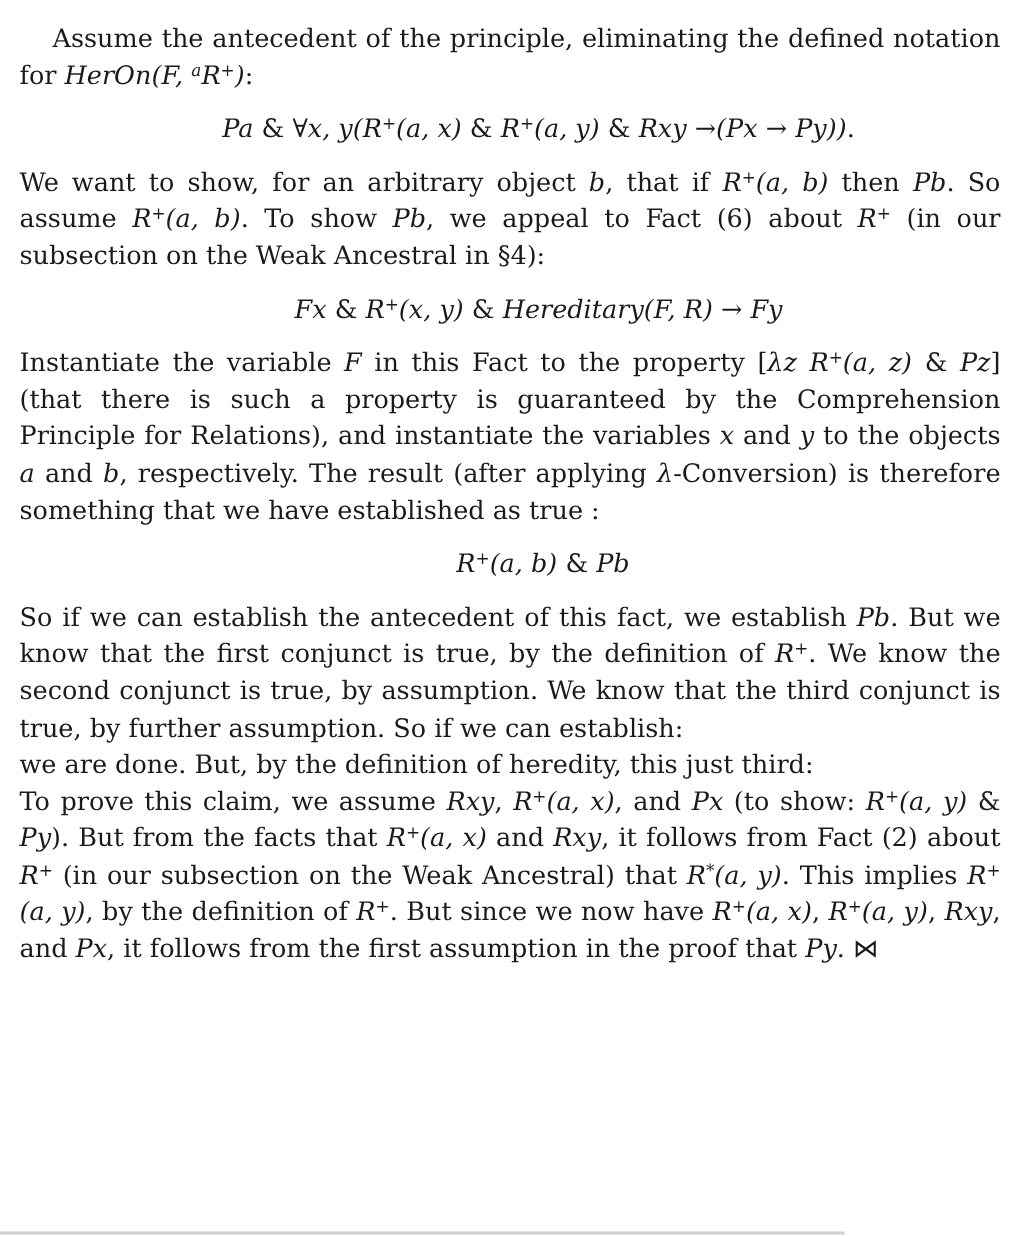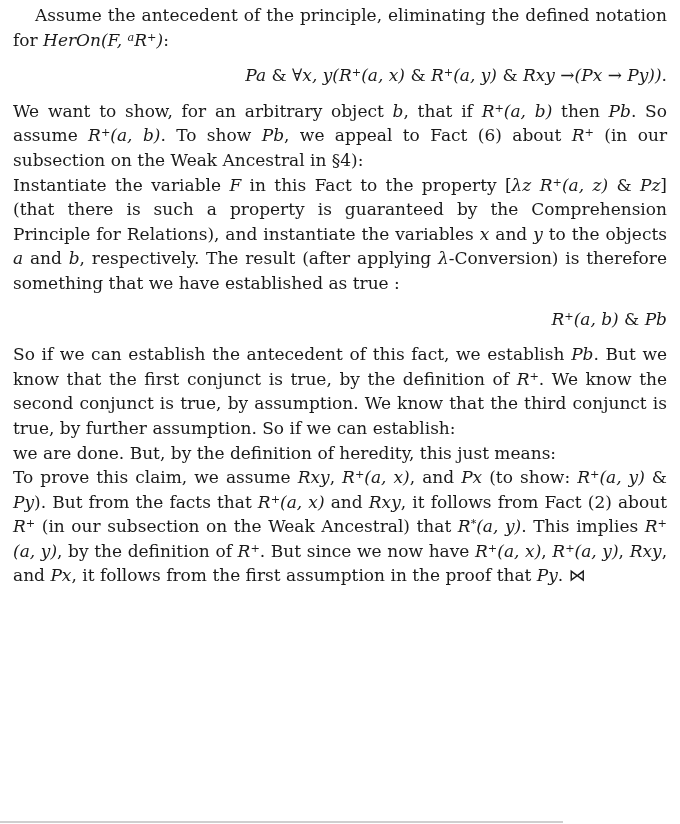--- a/index.html
+++ b/index.html
@@ -13,35 +13,35 @@
     overflow: hidden;
     position: relative;
     font-family: "DejaVu Serif", serif;
     font-size: 17px;
     color: #1a1a1a;
   }
   .page {
     box-sizing: border-box;
     width: 680px;
     height: 824px;
-    padding: 3px 13px 0 13px;
+    padding: 14px 13px 0 13px;
     position: relative;
   }
   .para {
     margin: 0;
     text-align: justify;
     line-height: 24.6px;
   }
   .para.indent {
     text-indent: 22px;
   }
   .eq {
     margin: 11px 0 11px 38px;
     line-height: 24.6px;
-    text-align: right;
+    text-align: center;
   }
   .eq-line.cont {
     margin-left: 6px;
   }
   .math {
     font-style: italic;
   }
   .math sup {
     font-size: 66%;
     line-height: 0;
@@ -60,30 +60,31 @@
 <body style="background: rgb(255, 255, 255); color: rgb(26, 26, 26);">
 
 <div class="page">
 
   <p class="para indent">Assume the antecedent of the principle, eliminating the defined notation for <span class="math">HerOn(F, <sup>a</sup>R<sup>+</sup>)</span>:</p>
 
   <div class="eq"><span class="math">Pa</span> &amp; <span class="math">∀x, y(R<sup>+</sup>(a, x)</span> &amp; <span class="math">R<sup>+</sup>(a, y)</span> &amp; <span class="math">Rxy →(Px → Py))</span>.</div>
 
   <p class="para">We want to show, for an arbitrary object <span class="math">b</span>, that if <span class="math">R<sup>+</sup>(a, b)</span> then <span class="math">Pb</span>.  So assume <span class="math">R<sup>+</sup>(a, b)</span>.  To show <span class="math">Pb</span>, we appeal to Fact (6) about <span class="math">R<sup>+</sup></span> (in our subsection on the Weak Ancestral in §4):</p>
 
+  <div class="eq"><span class="math">Fx</span> &amp; <span class="math">R<sup>+</sup>(x, y)</span> &amp; <span class="math">Hereditary(F, R) → Fy</span></div>
 
   <p class="para">Instantiate the variable <span class="math">F</span> in this Fact to the property [<span class="math">λz R<sup>+</sup>(a, z)</span> &amp; <span class="math">Pz</span>] (that there is such a property is guaranteed by the Comprehension Principle for Relations), and instantiate the variables <span class="math">x</span> and <span class="math">y</span> to the objects <span class="math">a</span> and <span class="math">b</span>, respectively.  The result (after applying <span class="math">λ</span>-Conversion) is therefore something that we have established as true :</p>
 
   <div class="eq">
     <div class="eq-line cont"><span class="math">R<sup>+</sup>(a, b)</span> &amp; <span class="math">Pb</span></div>
   </div>
 
   <p class="para">So if we can establish the antecedent of this fact, we establish <span class="math">Pb</span>.  But we know that the first conjunct is true, by the definition of <span class="math">R<sup>+</sup></span>.  We know the second conjunct is true, by assumption.  We know that the third conjunct is true, by further assumption.  So if we can establish:</p>
 
 
-  <p class="para">we are done.  But, by the definition of heredity, this just means:</p>
+  <p class="para">we are done.  But, by the definition of heredity, this just third:</p>
 
 
   <p class="para">To prove this claim, we assume <span class="math">Rxy</span>, <span class="math">R<sup>+</sup>(a, x)</span>, and <span class="math">Px</span> (to show:  <span class="math">R<sup>+</sup>(a, y)</span> &amp; <span class="math">Py</span>).  But from the facts that <span class="math">R<sup>+</sup>(a, x)</span> and <span class="math">Rxy</span>, it follows from Fact (2) about <span class="math">R<sup>+</sup></span> (in our subsection on the Weak Ancestral) that <span class="math">R<sup>*</sup>(a, y)</span>.  This implies <span class="math">R<sup>+</sup>(a, y)</span>, by the definition of <span class="math">R<sup>+</sup></span>.  But since we now have <span class="math">R<sup>+</sup>(a, x)</span>, <span class="math">R<sup>+</sup>(a, y)</span>, <span class="math">Rxy</span>, and <span class="math">Px</span>, it follows from the first assumption in the proof that <span class="math">Py</span>. ⋈</p>
 
   <div class="bottom-rule"></div>
 
 </div>
 
 </body></html>

